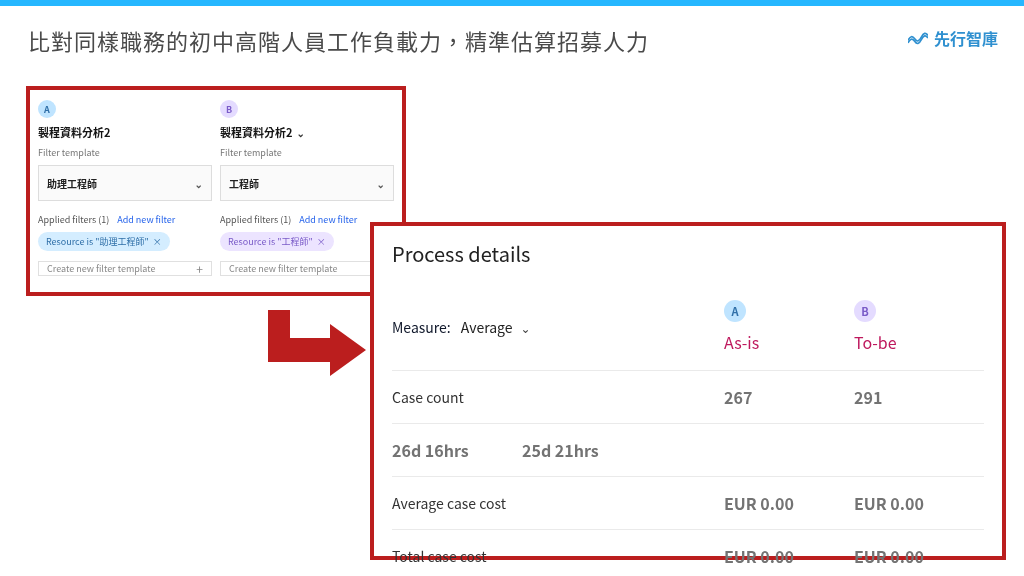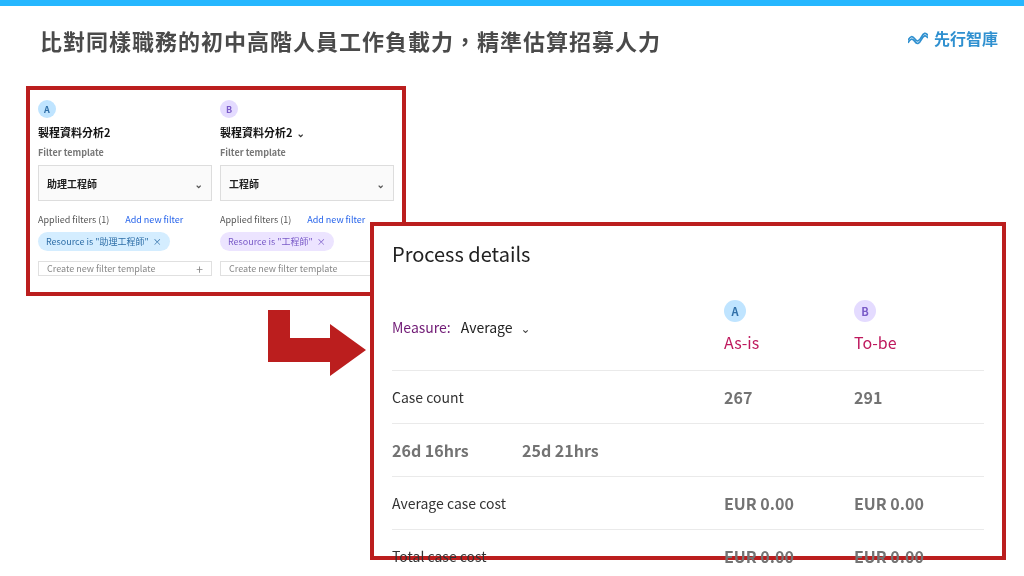--- a/index.html
+++ b/index.html
@@ -13,23 +13,23 @@
   }
   .topbar {
     position: absolute;
     top: 0; left: 0; right: 0;
     height: 6px;
     background: #26b7ff;
   }
   .page-title {
     position: absolute;
     top: 24px;
-    left: 40px;
+    left: 28px;
     font-size: 22px;
-    font-weight: 700;
+    font-weight: 400;
     color: #4a4a4a;
     letter-spacing: 1px;
   }
   .brand {
     position: absolute;
     top: 26px;
     right: 26px;
     display: flex;
     align-items: center;
     gap: 6px;
@@ -73,37 +73,37 @@
   .badge-b { background: #e4dbff; color: #7a5bc8; }
   .proc-title {
     font-size: 11px;
     font-weight: 700;
     color: #141414;
     display: flex;
     align-items: center;
     gap: 4px;
   }
   .proc-title .chev { font-size: 10px; color: #333; }
-  .ft-label { font-size: 9px; color: #777; font-weight: bold; }
+  .ft-label { font-size: 9px; color: #777; }
   .select {
     border: 1px solid #ddd;
     background: #fafafa;
     padding: 6px 8px;
     font-size: 10px;
     display: flex;
     justify-content: space-between;
     align-items: center;
     color: #222;
     height: 36px;
     font-weight: 600;
   }
   .select .chev { color: #555; font-size: 10px; }
   .applied-row {
     display: flex;
-    gap: 16px;
+    gap: 8px;
     align-items: center;
     font-size: 9px;
     margin-top: 6px;
     text-align: right;
   }
   .applied-label { color: #555; }
   .add-filter { color: #2563eb; font-size: 9px; }
   .tag {
     display: inline-flex;
     align-items: center;
@@ -158,21 +158,21 @@
   }
   .details-header-row {
     display: flex;
     align-items: center;
     border-bottom: 1px solid #eaeaea;
     padding-bottom: 16px;
     padding-top: 14px;
   }
   .measure-label {
     font-size: 14px;
-    color: #701a75;
+    color: #0f172a;
     margin-right: 10px;
   }
   .measure-select {
     display: inline-flex;
     align-items: center;
     gap: 8px;
     font-size: 14px;
     color: #222;
   }
   .measure-select .chev { font-size: 12px; color: #444; }

